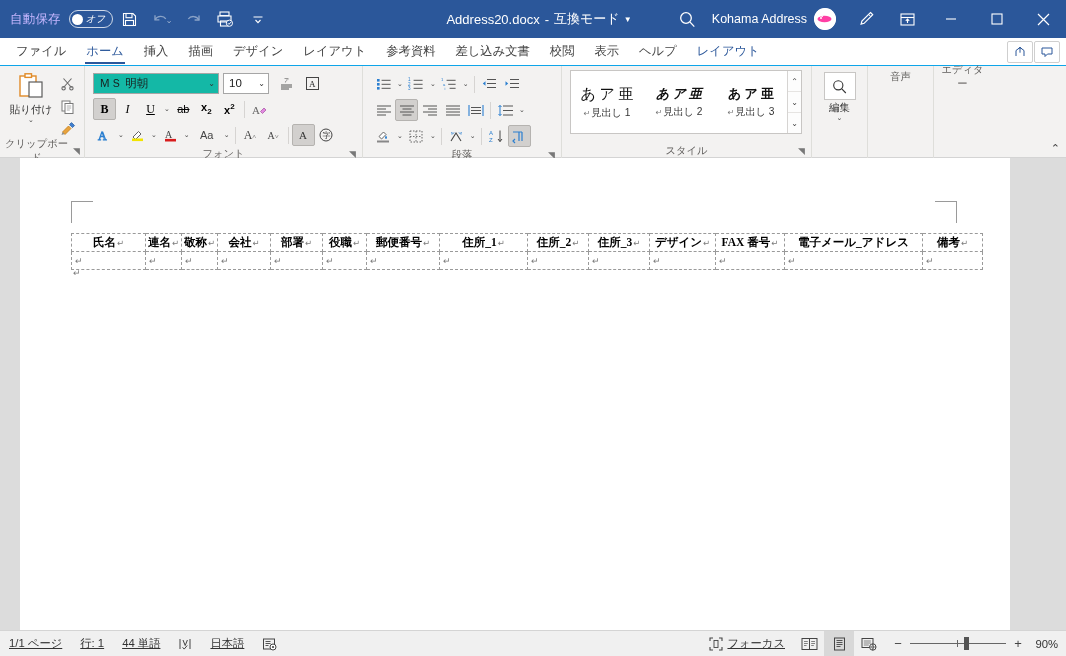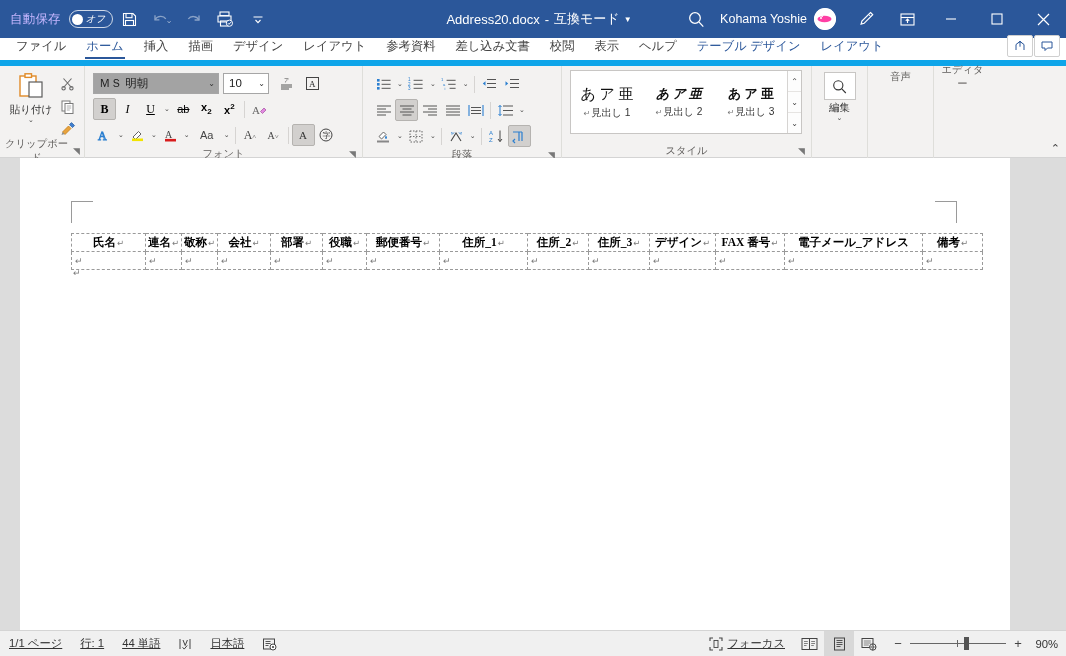--- a/index.html
+++ b/index.html
@@ -50,22 +50,22 @@
     width: 22px; height: 22px; border-radius: 50%; background: #ffffff;
     display: flex; align-items: center; justify-content: center; overflow: hidden;
     margin-right: 10px;
   }
   .ink-btn { width: 40px; height: 38px; display: flex; align-items: center; justify-content: center; }
   .ribbon-disp { width: 42px; height: 38px; display: flex; align-items: center; justify-content: center; }
   .wbtn { width: 46px; height: 38px; display: flex; align-items: center; justify-content: center; color: #fff; }
 
   
   .tabbar {
-    height: 28px; background: #ffffff; display: flex; align-items: flex-end;
-    flex: 0 0 28px; border-bottom: 6px solid #0ea5e9; position: relative;
+    height: 28px; background: #ffffff; display: flex; 
+    flex: 0 0 28px; border-bottom: 1px solid #0ea5e9; position: relative;
   }
   .tab {
     font-size: 12.3px; color: #444444; padding: 0 10px; height: 27px;
     display: flex; align-items: center; position: relative; white-space: nowrap;
   }
   .tab.first { margin-left: 6px; }
   .tab.active { color: #2b579a; font-weight: 400; }
   .tab.active::after {
     content: ''; position: absolute; left: 9px; right: 9px; bottom: 1px;
     height: 2.5px; background: #2b579a;
@@ -106,21 +106,21 @@
     border-radius: 2px;
   }
   .btn-sm.active { background: #d2d0ce; border: 1px solid #b5b3b0; }
   .btn-sm.wide { width: 30px; }
   .chev { font-size: 7px; color: #444; padding: 0 2px; }
   .row { display: flex; align-items: center; gap: 0px; height: 24px; }
   .vsep { width: 1px; height: 17px; background: #d6d4d2; margin: 0 3px; }
 
   
   .fontname {
-    width: 126px; height: 21px; border: 1px solid #a6a6a6; background: #a3a3a3;
+    width: 126px; height: 21px; border: 1px solid #a6a6a6; background: #14b8a6;
     display: flex; align-items: center; justify-content: space-between;
     padding: 0 3px 0 5px; font-size: 11.5px; color: #1a1a1a;
   }
   .fontsize {
     width: 46px; height: 21px; border: 1px solid #a6a6a6; background: #fff;
     display: flex; align-items: center; justify-content: space-between;
     padding: 0 3px 0 5px; font-size: 11.5px; color: #1a1a1a; margin-left: 4px;
   }
   .mini-caret { font-size: 8px; color: #333; }
 
@@ -262,21 +262,21 @@
       <span class="caret-sm">▼</span>
     </div>
 
     <div class="title-right">
       <div class="search-btn">
         <svg width="19" height="19" viewBox="0 0 19 19">
             <circle cx="8" cy="8" r="5.3" fill="none" stroke="#fff" stroke-width="1.3"></circle>
             <path d="M12.1 12.1l4.2 4.5" stroke="#fff" stroke-width="1.3" fill="none"></path>
           </svg>
       </div>
-      <span class="user-name">Kohama Yoshie</span>
+      <span class="user-name">Kohama Address</span>
       <div class="avatar">
         <svg width="22" height="22" viewBox="0 0 22 22">
             <circle cx="11" cy="11" r="11" fill="#ffffff"></circle>
             <ellipse cx="10.5" cy="11" rx="7" ry="3.2" fill="#ff3fa4"></ellipse>
             <path d="M17 11l-3-2.2v4.4z" fill="#ff3fa4"></path>
             <circle cx="7" cy="10" r="1" fill="#fff"></circle>
             <path d="M4 8.6q2.5-1.6 5 0" stroke="#fff" stroke-width=".9" fill="none"></path>
           </svg>
       </div>
       <div class="ink-btn">
@@ -315,21 +315,20 @@
     <div class="tab active">ホーム</div>
     <div class="tab">挿入</div>
     <div class="tab">描画</div>
     <div class="tab">デザイン</div>
     <div class="tab">レイアウト</div>
     <div class="tab">参考資料</div>
     <div class="tab">差し込み文書</div>
     <div class="tab">校閲</div>
     <div class="tab">表示</div>
     <div class="tab">ヘルプ</div>
-    <div class="tab contextual">テーブル デザイン</div>
     <div class="tab contextual">レイアウト</div>
     <div class="tabbar-right">
       <div class="tb-icon">
         <svg width="14" height="14" viewBox="0 0 14 14">
             <path d="M3 11V5.5l4-3 4 3V11" fill="none" stroke="#2b579a" stroke-width="1"></path>
             <path d="M7 2.2v5.5M5.3 4l1.7-1.8L8.7 4" fill="none" stroke="#2b579a" stroke-width="1"></path>
           </svg>
       </div>
       <div class="tb-icon">
         <svg width="14" height="14" viewBox="0 0 14 14">

